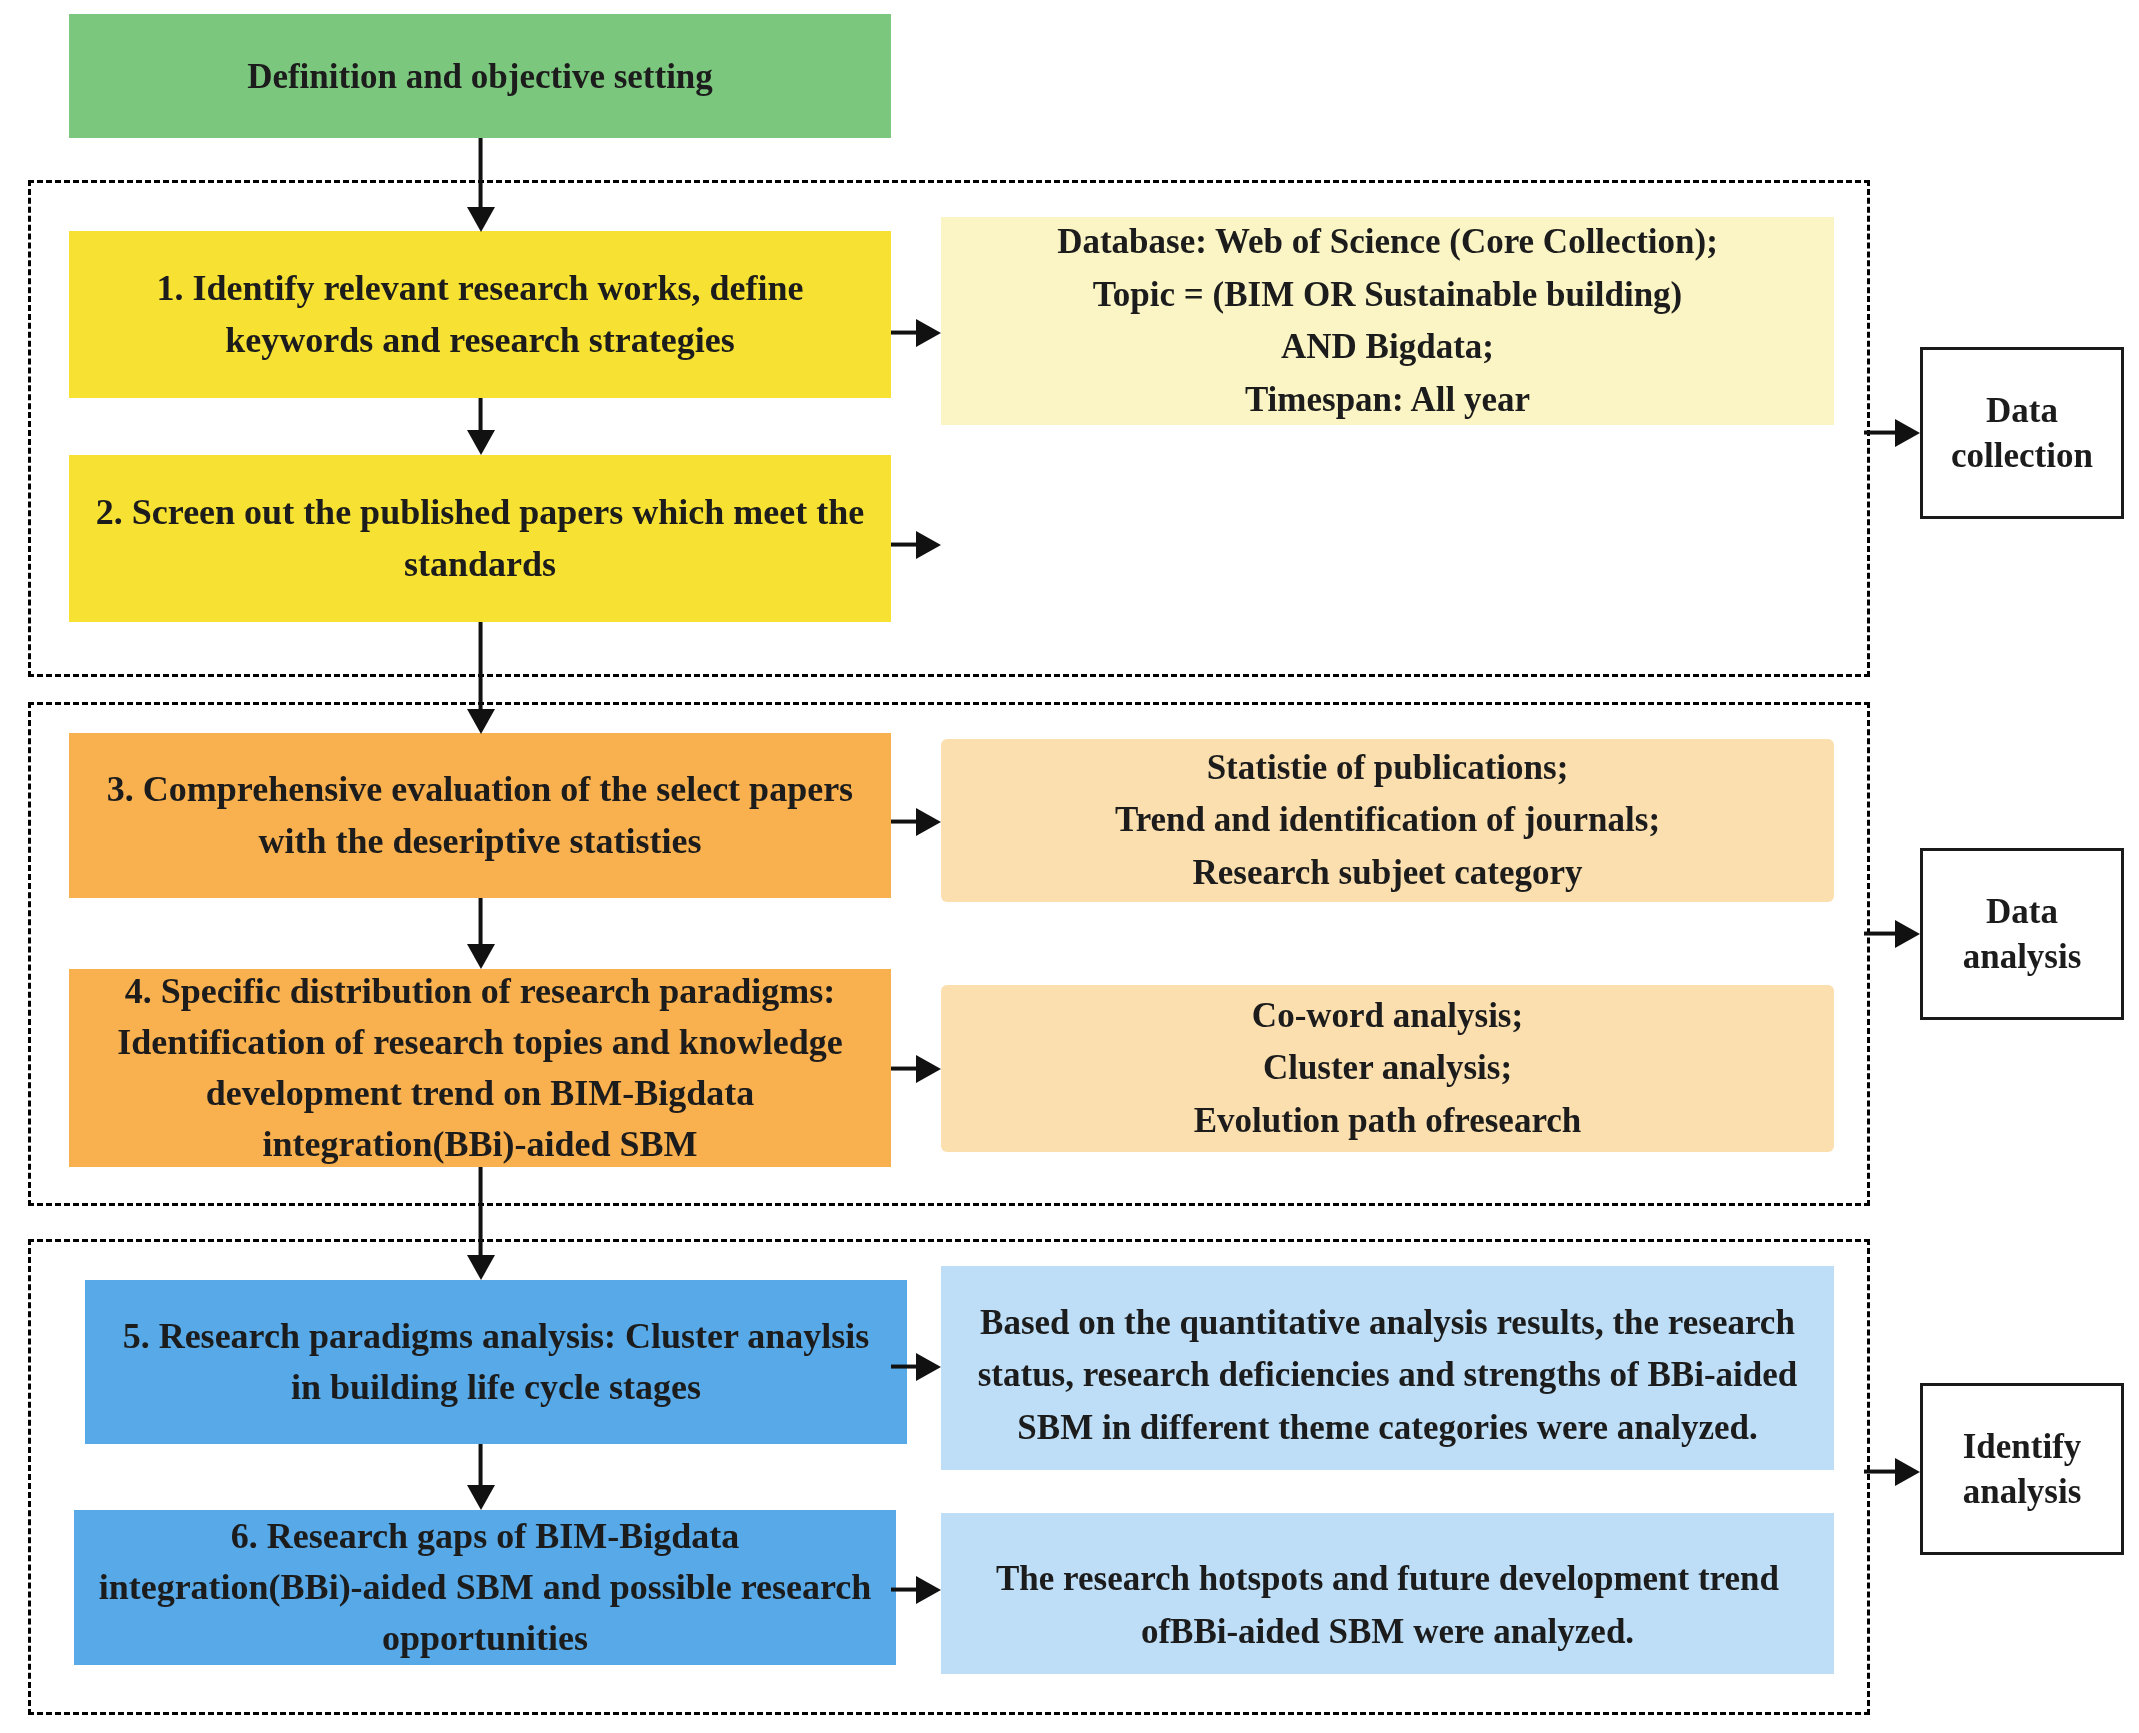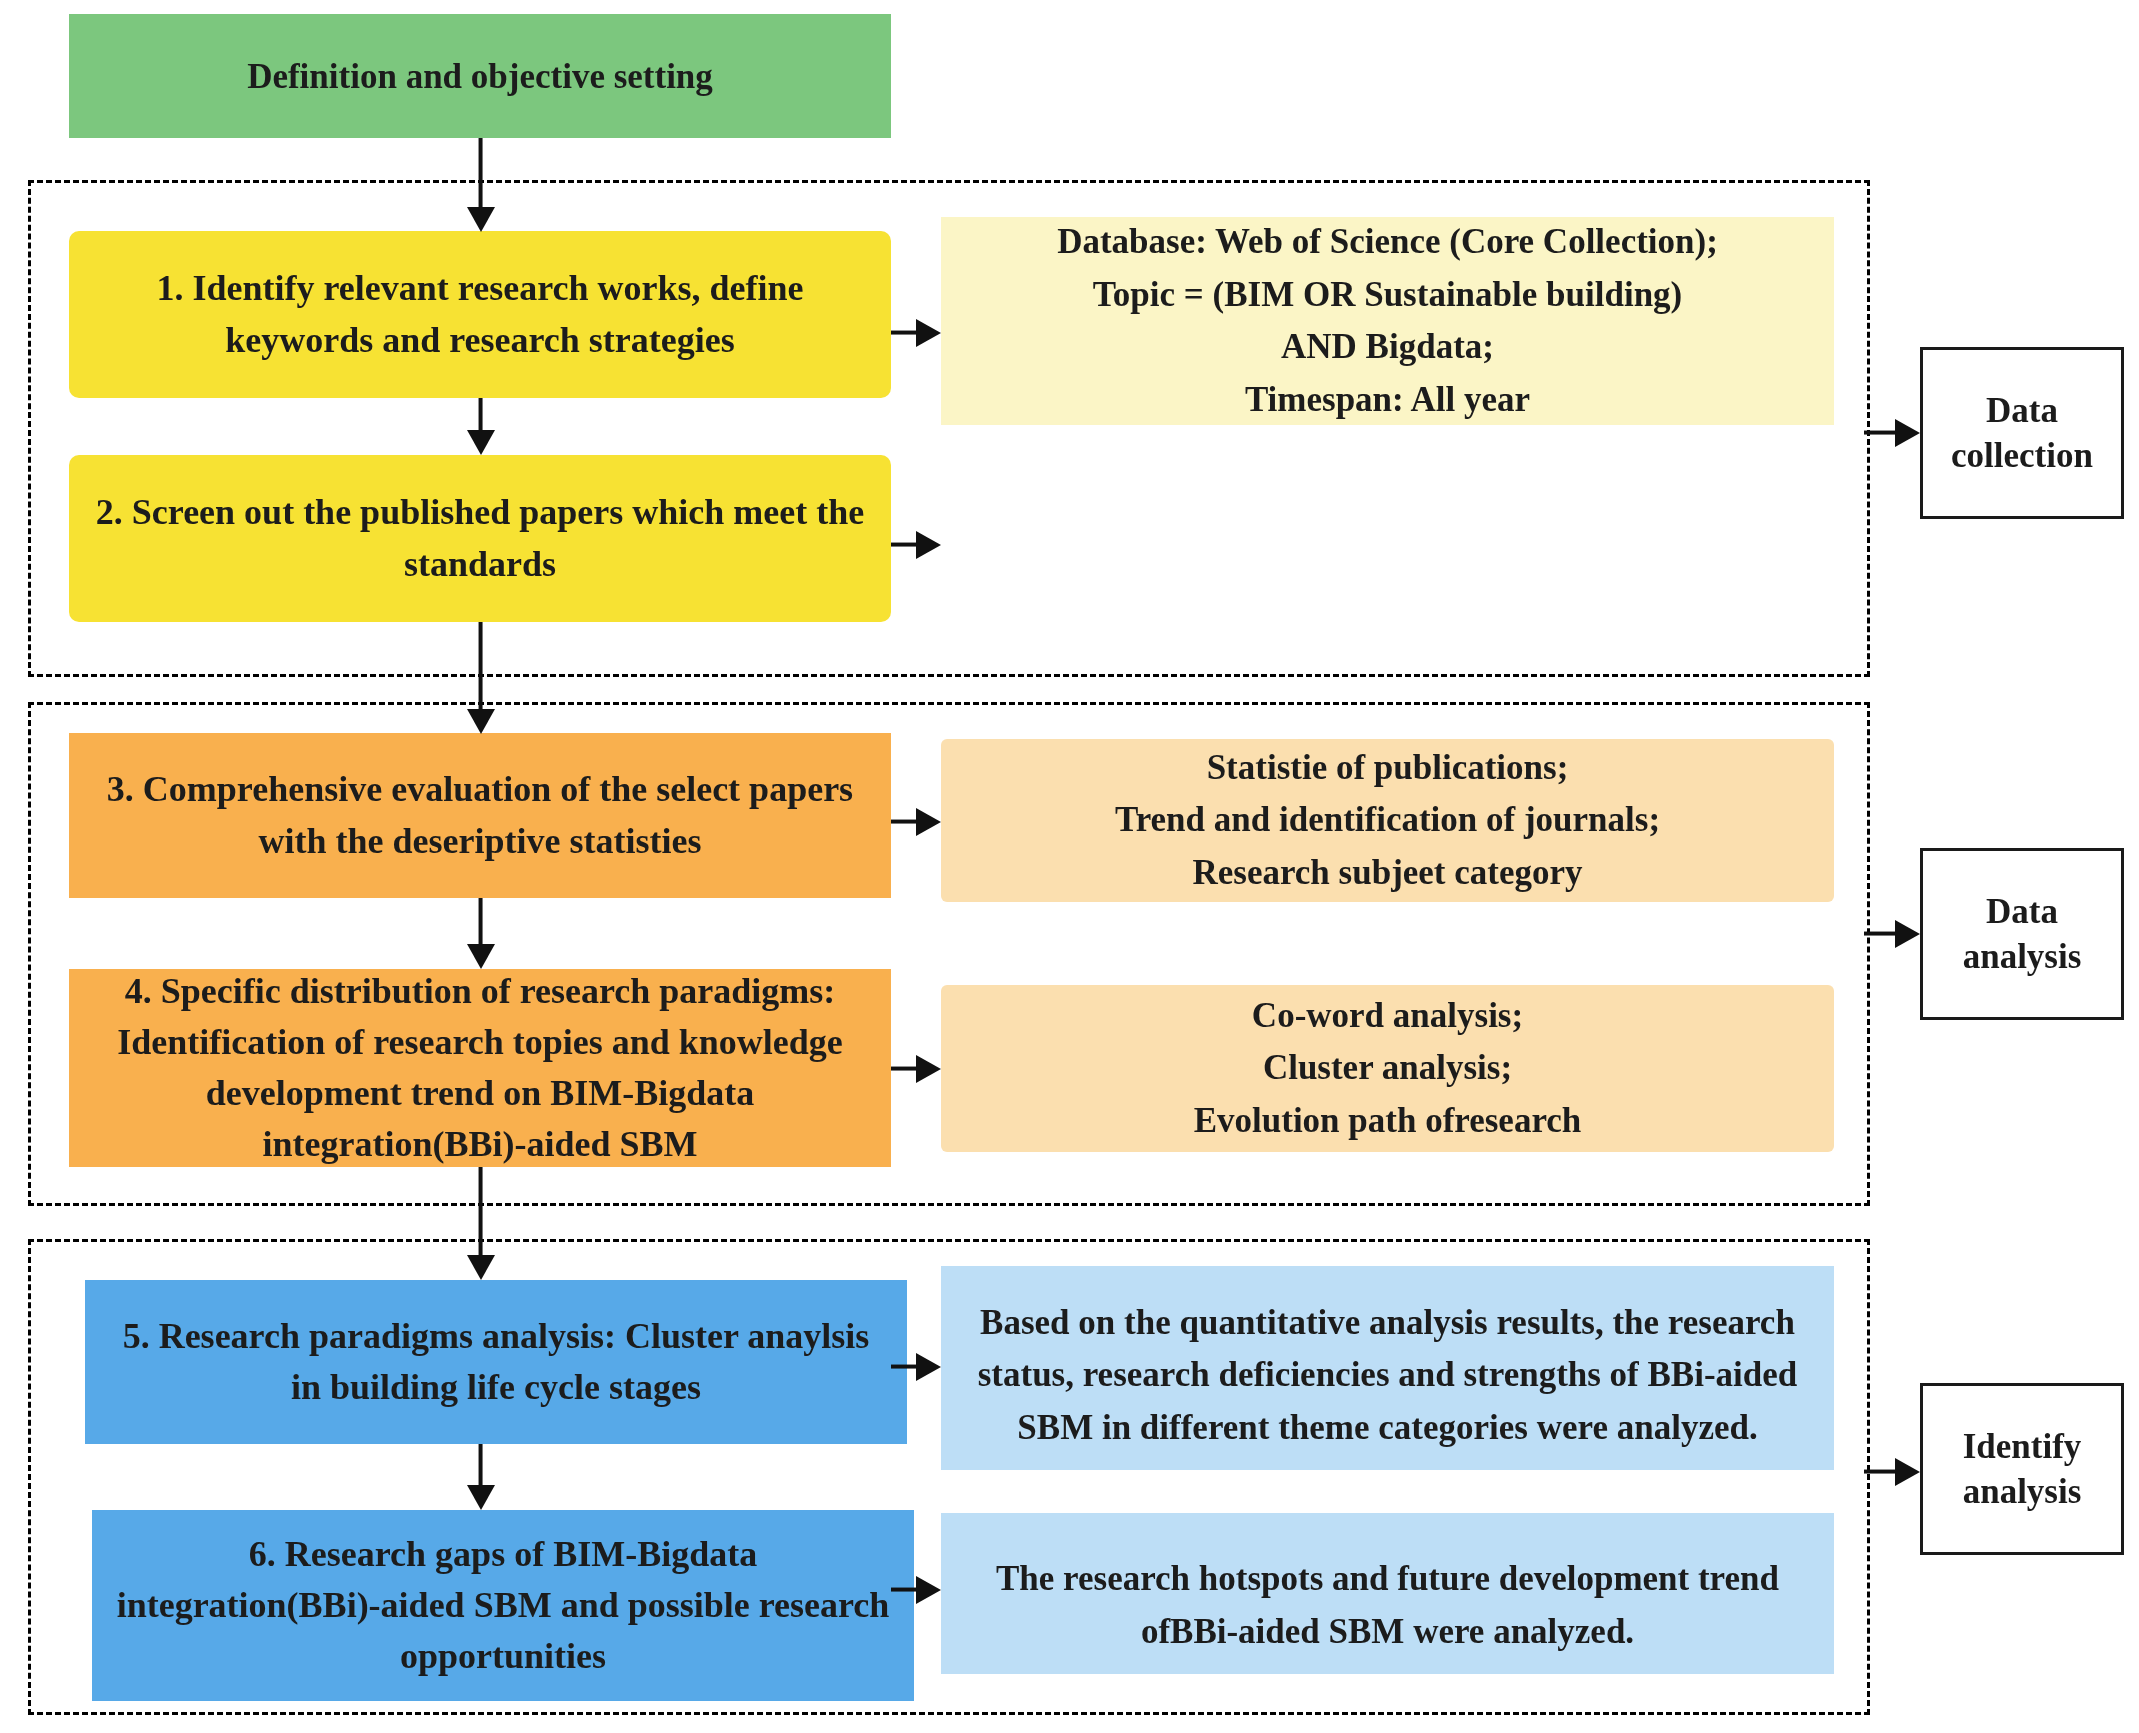--- a/index.html
+++ b/index.html
@@ -6,21 +6,21 @@
   body{width:2140px;height:1733px;position:relative;font-family:"Liberation Serif","DejaVu Serif",serif;}
   .canvas{position:absolute;left:0;top:0;width:2140px;height:1733px;background:#ffffff;}
 
   .group{position:absolute;border:3.5px dashed #000;background:transparent;}
 
   .box{position:absolute;display:flex;flex-direction:column;align-items:center;justify-content:center;
        text-align:center;font-weight:bold;color:var(--text,#1c1c1c);}
 
   .start{background:var(--start-green,#7cc77e);font-size:35px;line-height:1.4;padding:0 29px;box-sizing:border-box;}
   .step{font-size:36px;line-height:1.42;padding:0 23.6px;box-sizing:border-box;}
-  .step.yellow{background:var(--step-yellow,#f7e233);border-radius:10px;}
+  .step.yellow{background:var(--step-yellow,#f7e233);}
   .step.orange{background:var(--step-orange,#f9b04e);align-items:center;}
   .step.blue{background:var(--step-blue,#57a9e8);margin-left:16px;}
 
   .detail{font-size:35px;line-height:1.5;padding:16px 29px;box-sizing:border-box;}
   .detail.yellow{background:var(--detail-yellow,#fbf5c6);}
   .detail.orange{background:var(--detail-orange,#fbdfaf);border-radius:6px;}
   .detail.blue{background:var(--detail-blue,#bddef6);justify-content:flex-end;}
 
   .stagebox{background:#ffffff;border:3.5px solid #1a1a1a;font-size:35px;line-height:1.3;padding:0 8.3px;box-sizing:border-box;}
 
@@ -55,21 +55,21 @@
   </div>
   <div class="box step orange" style="left:69px;top:733px;width:822px;height:165px">
     <span>3. Comprehensive evaluation of the select papers with the deseriptive statisties</span>
   </div>
   <div class="box step orange" style="left:69px;top:969px;width:822px;height:198px">
     <span>4. Specific distribution of research paradigms: Identification of research topies and knowledge development trend on BIM-Bigdata integration(BBi)-aided SBM</span>
   </div>
   <div class="box step blue" style="left:69px;top:1280px;width:822px;height:164px">
     <span>5. Research paradigms analysis: Cluster anaylsis in building life cycle stages</span>
   </div>
-  <div class="box step blue" style="left:76px;top:1510px;width:822px;height:191px">
+  <div class="box step blue" style="left:58px;top:1510px;width:822px;height:155px">
     <span>6. Research gaps of BIM-Bigdata integration(BBi)-aided SBM and possible research opportunities</span>
   </div>
 
   <div class="box detail yellow" style="left:941px;top:217px;width:893px;height:208px">
     <div>Database: Web of Science (Core Collection);</div>
     <div>Topic = (BIM OR Sustainable building)</div>
     <div>AND Bigdata;</div>
     <div>Timespan: All year</div>
   </div>
   <div class="box detail orange" style="left:941px;top:739px;width:893px;height:163px">

